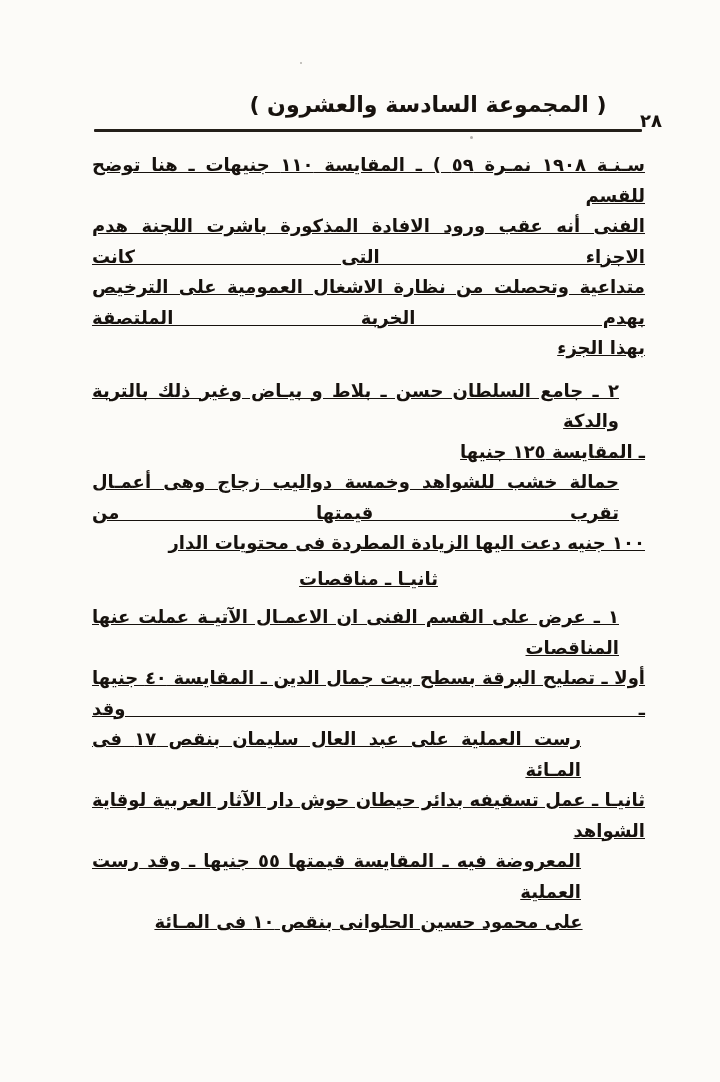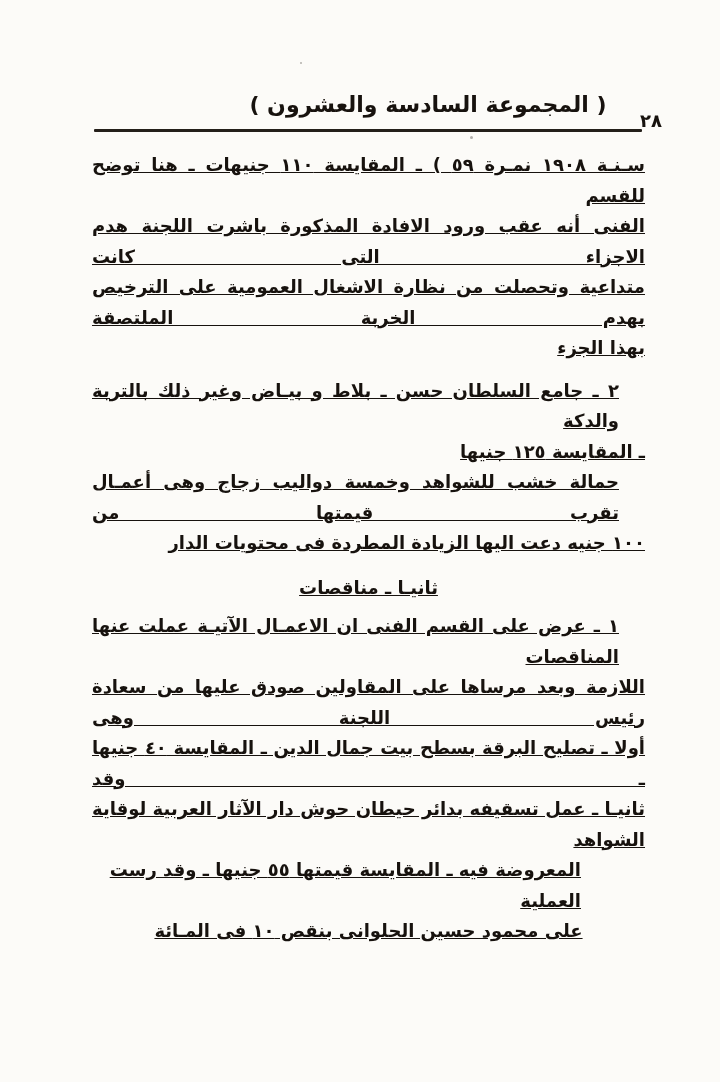--- a/index.html
+++ b/index.html
@@ -62,30 +62,30 @@
     line-height: 30.5px;
     font-weight: bold;
     direction: rtl;
   }
   .line {
     text-align: justify;
     text-align-last: justify;
     white-space: normal;
     text-decoration: underline;
   }
-  .line.end   { text-align: right;  text-align-last: right; }
+  .line.end   {  text-align-last: right; }
   .line.center{ text-align: center; text-align-last: center; }
   .indent-a { padding-right: 26px; }
   .indent-b { padding-right: 44px; }
   .indent-c { padding-right: 64px; }
   .gap-sm { margin-top: 12px; }
   .section-heading {
     text-align: center;
     text-align-last: center;
-    margin-top: 14px;
+    margin-top: 5px;
     margin-bottom: 8px;
     font-weight: bold;
   }
   
   .speck {
     position: absolute;
     background: rgba(40,35,30,0.35);
     border-radius: 50%;
   }
   .speck1 { width: 3px; height: 3px; top: 136px; left: 470px; }
@@ -110,21 +110,21 @@
     <div class="line">سـنـة ١٩٠٨ نمـرة ٥٩ ) ـ المقايسة ١١٠ جنيهات ـ هنا توضح للقسم</div>
     <div class="line">الفنى أنه عقب ورود الافادة المذكورة باشرت اللجنة هدم الاجزاء التى كانت</div>
     <div class="line">متداعية وتحصلت من نظارة الاشغال العمومية على الترخيص بهدم الخربة الملتصقة</div>
     <div class="line end">بهذا الجزء</div>
     <div class="line indent-a gap-sm">٢ ـ جامع السلطان حسن ـ بلاط و بيـاض وغير ذلك بالتربة والدكة</div>
     <div class="line end">ـ المقايسة ١٢٥ جنيها</div>
     <div class="line indent-a">حمالة خشب للشواهد وخمسة دواليب زجاج وهى أعمـال تقرب قيمتها من</div>
     <div class="line end">١٠٠ جنيه دعت اليها الزيادة المطردة فى محتويات الدار</div>
     <div class="line section-heading">ثانيـا ـ مناقصات</div>
     <div class="line indent-a">١ ـ عرض على القسم الفنى ان الاعمـال الآتيـة عملت عنها المناقصات</div>
-    <div class="line">اللازمة وبعد مرساها على المقاولين صودق عليها من سعادة رئيس اللجنة وهى</div>
     <div class="line">أولا ـ تصليح البرقة بسطح بيت جمال الدين ـ المقايسة ٤٠ جنيها ـ وقد</div>
+    <div class="line indent-c end">رست العملية على عبد العال سليمان بنقص ١٧ فى المـائة</div>
     <div class="line">ثانيـا ـ عمل تسقيفه بدائر حيطان حوش دار الآثار العربية لوقاية الشواهد</div>
     <div class="line indent-c end">المعروضة فيه ـ المقايسة قيمتها ٥٥ جنيها ـ وقد رست العملية</div>
     <div class="line center">على محمود حسين الحلوانى بنقص ١٠ فى المـائة</div>
 
   </div>
 
 </div>
 
 </body></html>

